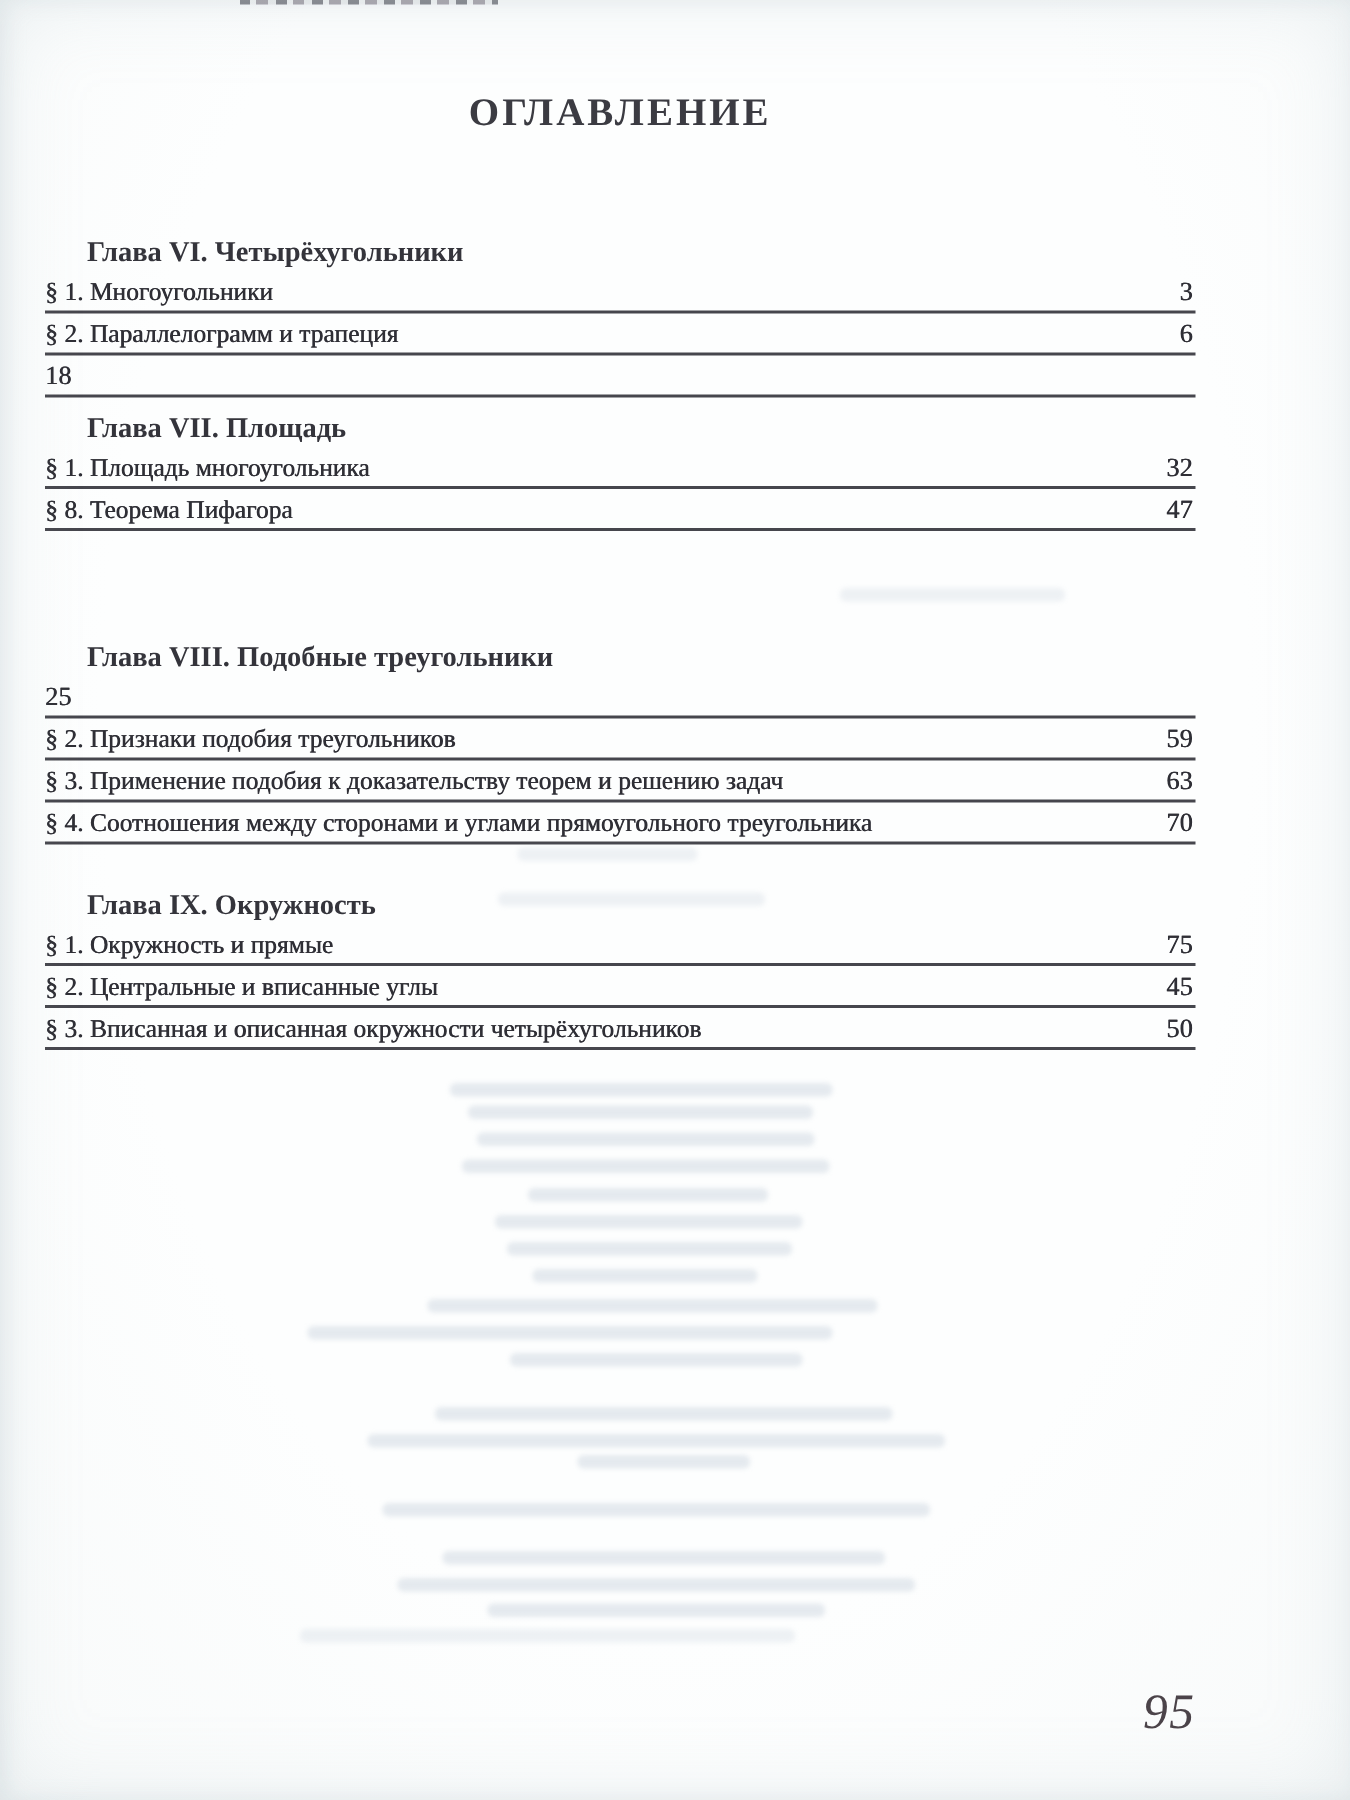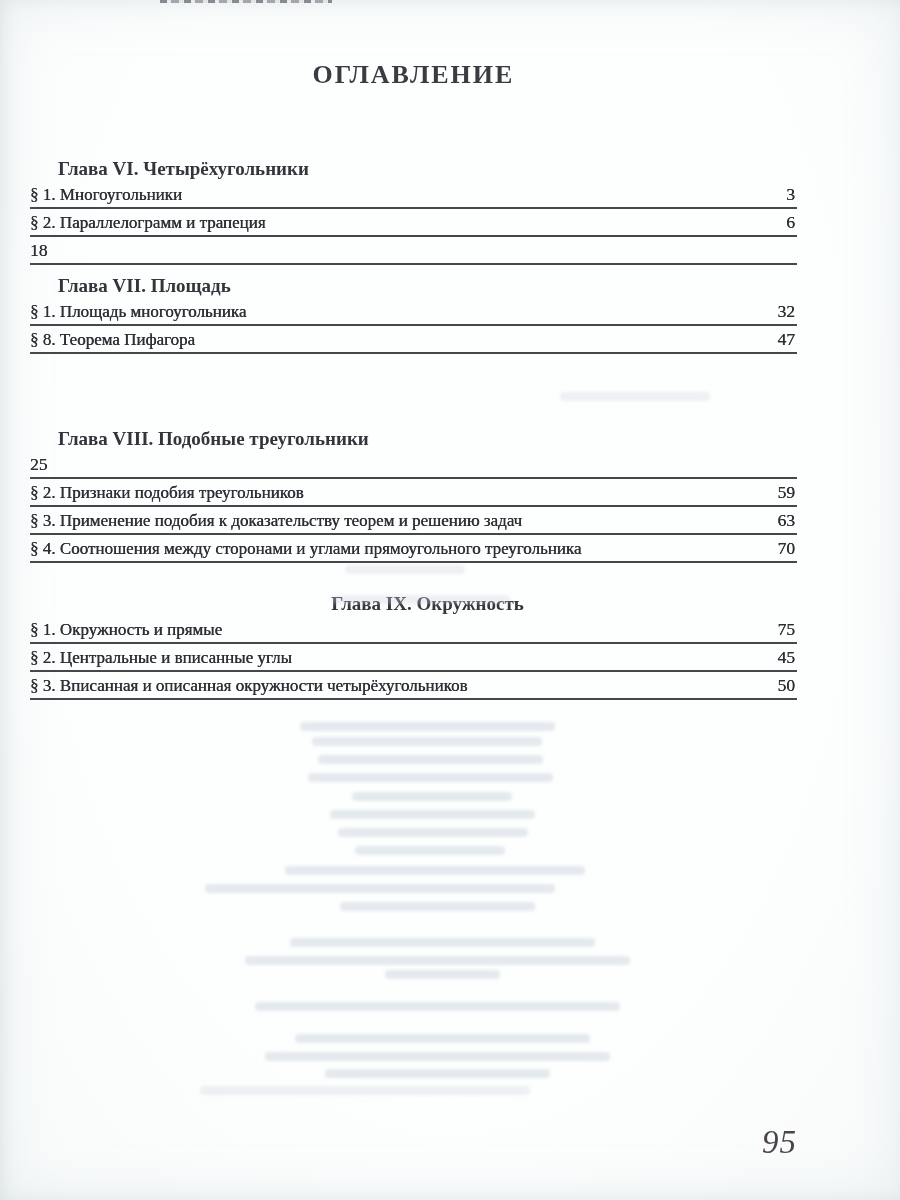--- a/index.html
+++ b/index.html
@@ -42,21 +42,21 @@
     color:#3b3b42;
     margin:0;
   }
   .toc-section{
     position:absolute;
     left:30px;width:767px;
   }
   .sec-0{top:142px;}
   .sec-1{top:259px;}
   .sec-2{top:412px;}
-  .sec-3{top:577px;text-align:center;}
+  .sec-3{top:577px;}
   .chapter-heading{
     font-size:19px;
     font-weight:bold;
     color:#34343b;
     padding-left:28px;
     height:22px;line-height:22px;
     margin:16px 0 1px 0;
     white-space:nowrap;
   }
   .toc-entry{

